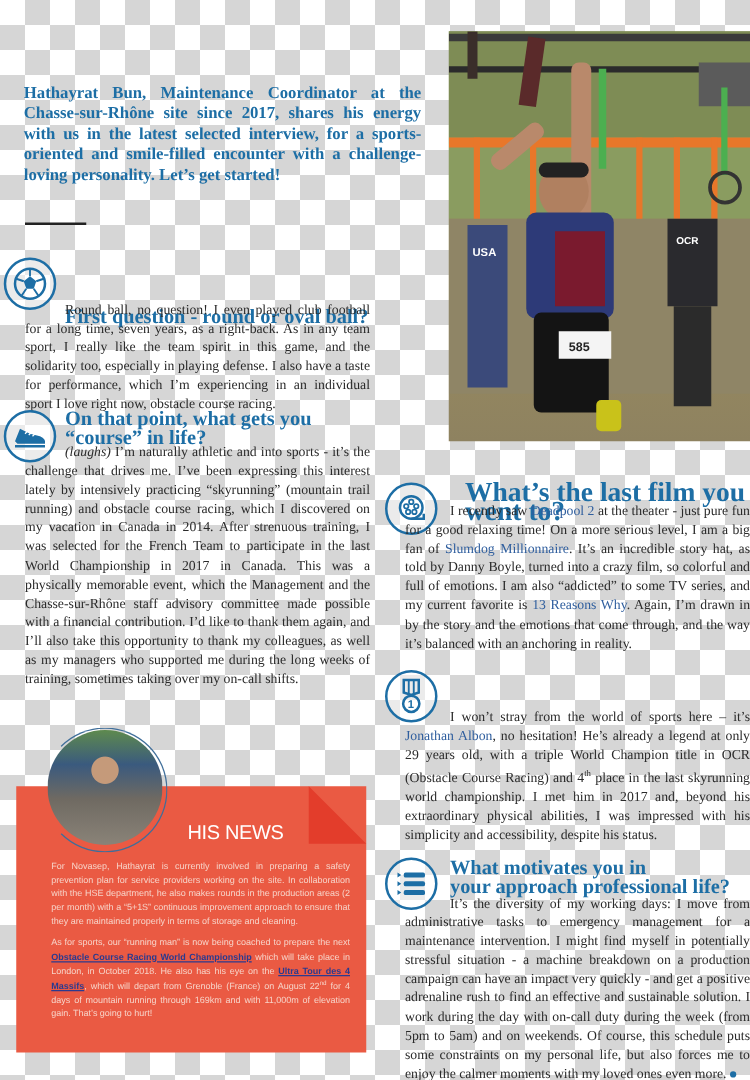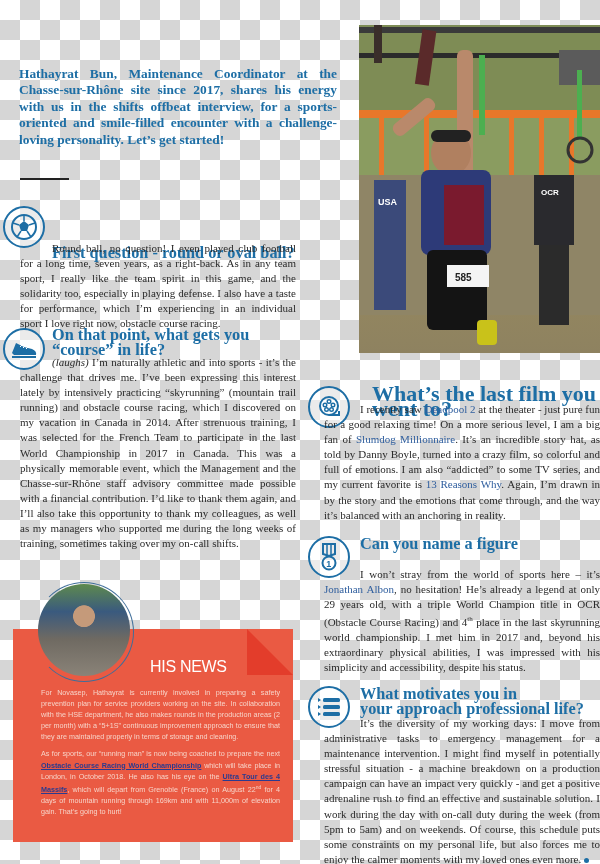--- a/index.html
+++ b/index.html
@@ -68,21 +68,21 @@
   }
   .avatar-ring {
     left: 34px; top: 582px; width: 98px; height: 98px; border-radius: 50%;
     border: 1px solid #3f6e9a; border-left-color: transparent; border-bottom-color: #3f6e9a;
   }
   .end-dot { display: inline-block; width: 5px; height: 5px; border-radius: 50%; background: #1d6ea5; margin-left: 3px; vertical-align: middle; }
 </style>
 </head>
 <body>
 
-<div class="abs intro">Hathayrat Bun, Maintenance Coordinator at the Chasse-sur-Rhône site since 2017, shares his energy with us in the shifts offbeat interview, for a sports-oriented and smile-filled encounter with a challenge-loving personality. Let’s get started!</div>
+<div class="abs intro">Hathayrat Bun, Maintenance Coordinator at the Chasse-sur-Rhône site since 2017, shares his energy with us in the latest selected interview, for a sports-oriented and smile-filled encounter with a challenge-loving personality. Let’s get started!</div>
 <div class="abs intro-rule"></div>
 
 <div class="abs photo">
   <svg width="241" height="328" viewBox="0 0 241 328">
     <rect x="0" y="0" width="241" height="90" fill="#7e8c55"></rect>
     <rect x="0" y="85" width="241" height="65" fill="#8a9c60"></rect>
 
     <rect x="0" y="28" width="241" height="5" fill="#2b2b2b"></rect>
     <rect x="0" y="2" width="241" height="6" fill="#3a3a3a"></rect>
     <rect x="15" y="0" width="8" height="38" fill="#3a2e2a"></rect>
@@ -165,21 +165,20 @@
 
 <div class="abs q-icon" style="left:308px; top:536px;">
   <svg width="26" height="30" viewBox="0 0 26 30">
       <path d="M7 2 L19 2 L19 12 L13 14 L7 12 Z" fill="none" stroke="#1d6ea5" stroke-width="2"></path>
       <path d="M11 2 L11 13 M15 2 L15 13" stroke="#1d6ea5" stroke-width="1.5"></path>
       <circle cx="13" cy="21" r="6.5" fill="none" stroke="#1d6ea5" stroke-width="2"></circle>
       <text x="10.3" y="24.5" font-family="Liberation Sans, sans-serif" font-size="9" font-weight="bold" fill="#1d6ea5">1</text>
     </svg>
 </div>
 <div class="abs q-title" style="left:360px; top:536px; font-size:16.3px;">
-  <div>Can you name a figure</div>
 </div>
 <div class="abs body-text" style="left:324px; top:567px; width:276px; text-indent:36px;">
   <span>I won’t stray from the world of sports here – it’s </span><span class="link">Jonathan Albon</span><span>, no hesitation! He’s already a legend at only 29 years old, with a triple World Champion title in OCR (Obstacle Course Racing) and 4</span><sup style="font-size:7px;">th</sup><span> place in the last skyrunning world championship. I met him in 2017 and, beyond his extraordinary physical abilities, I was impressed with his simplicity and accessibility, despite his status.</span>
 </div>
 
 <div class="abs q-icon" style="left:308px; top:686px;">
   <svg width="26" height="22" viewBox="0 0 26 22">
       <path d="M2 2 L5 4 L2 6 Z M2 9 L5 11 L2 13 Z M2 16 L5 18 L2 20 Z" fill="#1d6ea5"></path>
       <rect x="7" y="2" width="17" height="4" rx="1.5" fill="#1d6ea5"></rect>
       <rect x="7" y="9" width="17" height="4" rx="1.5" fill="#1d6ea5"></rect>

